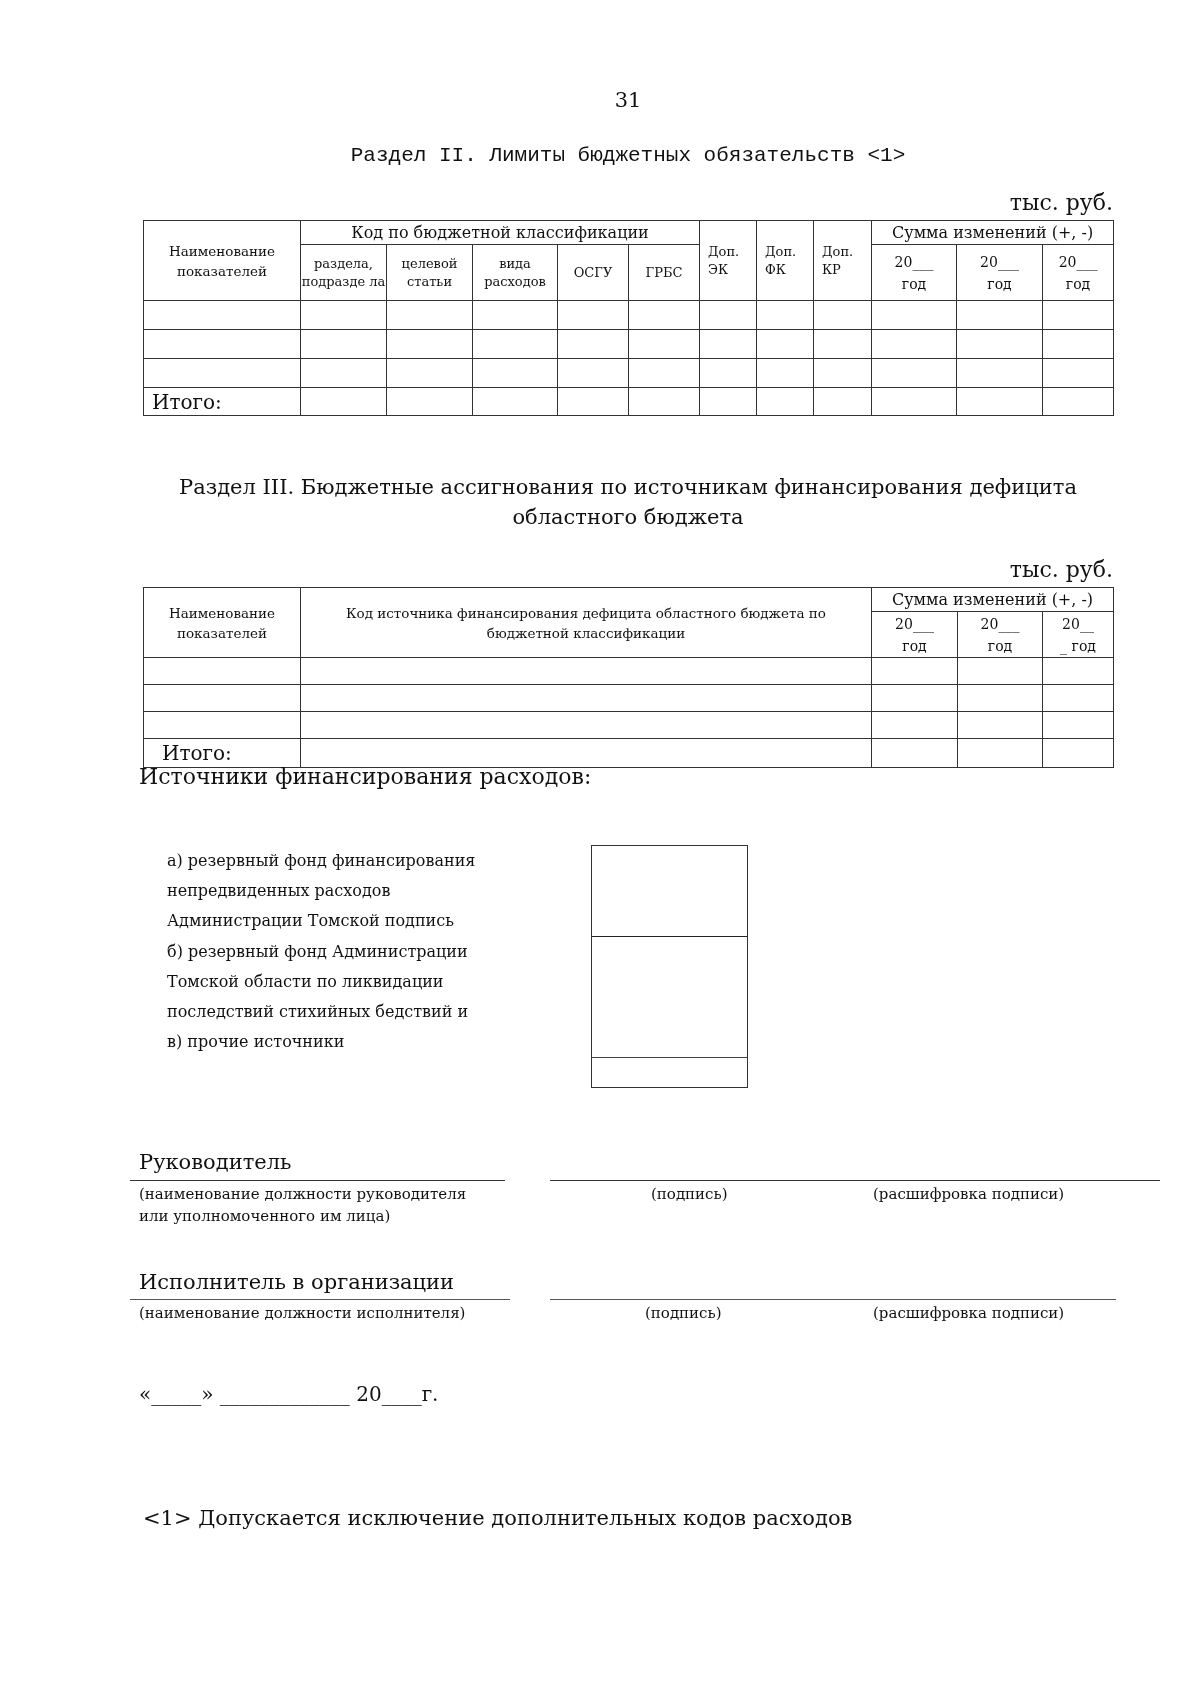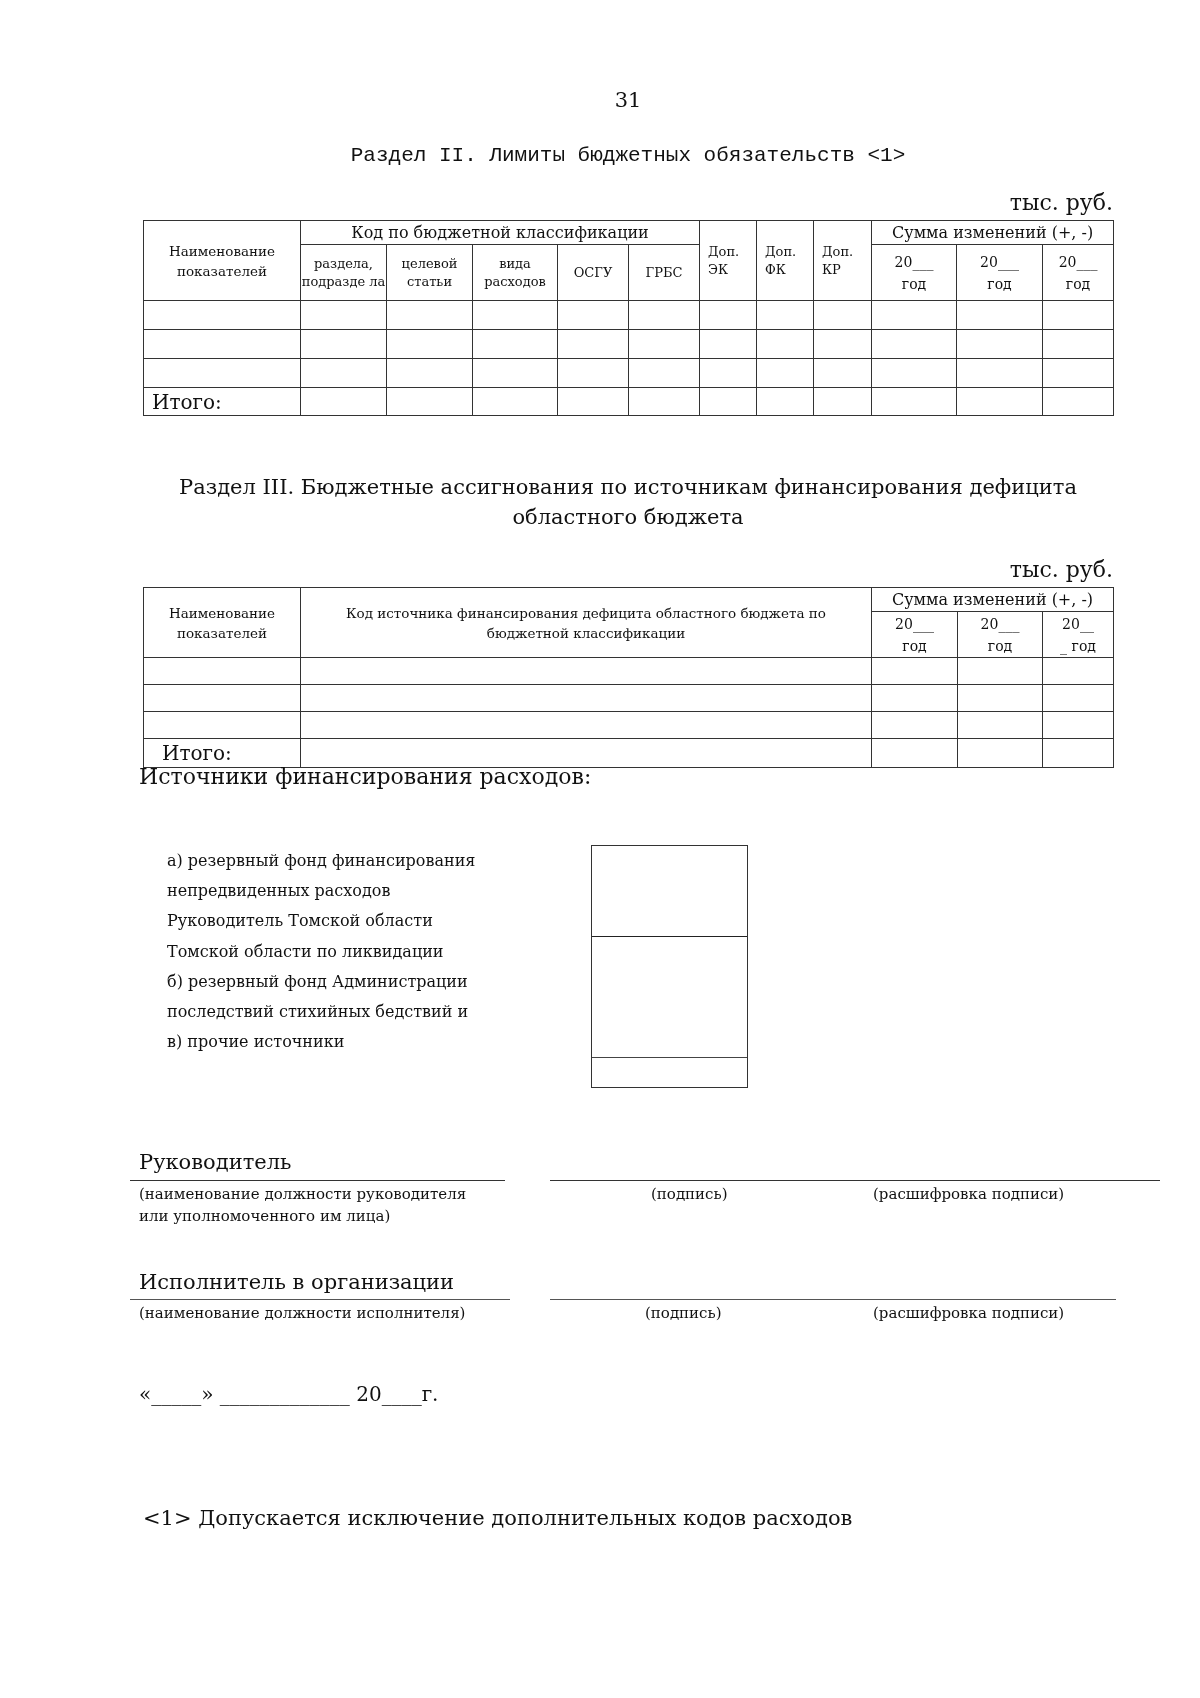--- a/index.html
+++ b/index.html
@@ -184,23 +184,23 @@
         <td></td>
         <td></td>
   </tr>
 </tbody>
   </table>
 
 <div class="abs src-heading">Источники финансирования расходов:</div>
 <div class="abs src-lines">
   <div>а) резервный фонд финансирования</div>
   <div>непредвиденных расходов</div>
-  <div>Руководитель Томской области</div>
+  <div>Администрации Томской подпись</div>
+  <div>б) резервный фонд Администрации</div>
   <div>Томской области по ликвидации</div>
-  <div>б) резервный фонд Администрации</div>
   <div>последствий стихийных бедствий и</div>
   <div>в) прочие источники</div>
 </div>
 <div class="abs src-box">
   <div class="div1"></div>
   <div class="div2"></div>
 </div>
 
 <div class="abs sig-title" style="left:139px; top:1150px;">Руководитель</div>
 <div class="abs hline" style="left:130px; width:375px; top:1180px;"></div>

